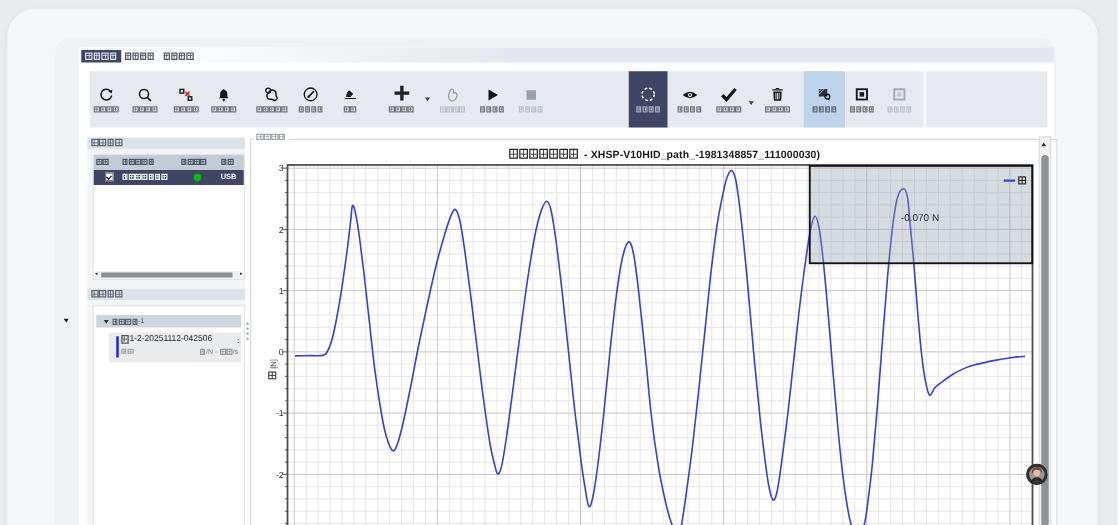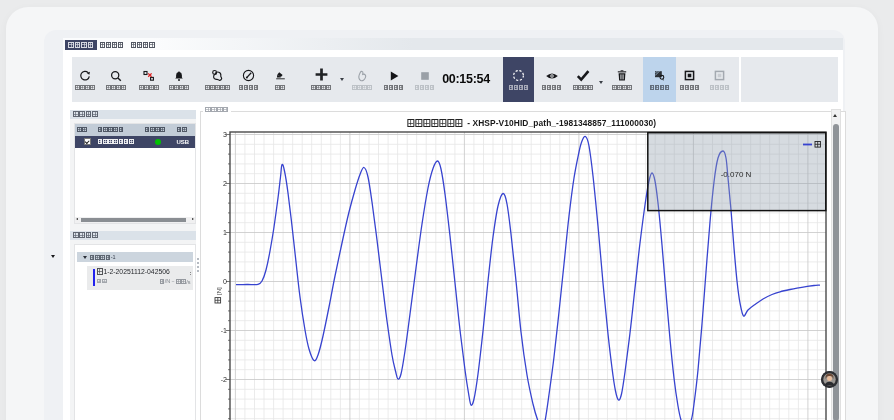--- a/index.html
+++ b/index.html
@@ -338,21 +338,20 @@
         </div>
         <div class="lb">
           <span class="cj"></span>
           <span class="cj"></span>
           <span class="cj"></span>
           <span class="cj"></span>
         </div>
       </div>
     <div class="caret" style="left:268px;top:21px;"></div>
     <div class="caret" style="left:526.5px;top:24px;"></div>
-    <div id="timer" class="abs">00:15:54</div>
     <div style="position:absolute;left:666.5px;top:0;width:2px;height:45.5px;background:#fff;"></div>
   </div>
 
   <div id="leftcol" class="abs">
     <div class="phead" style="top:0;">
         <span class="cj"></span>
         <span class="cj"></span>
         <span class="cj"></span>
         <span class="cj"></span>
       </div>

